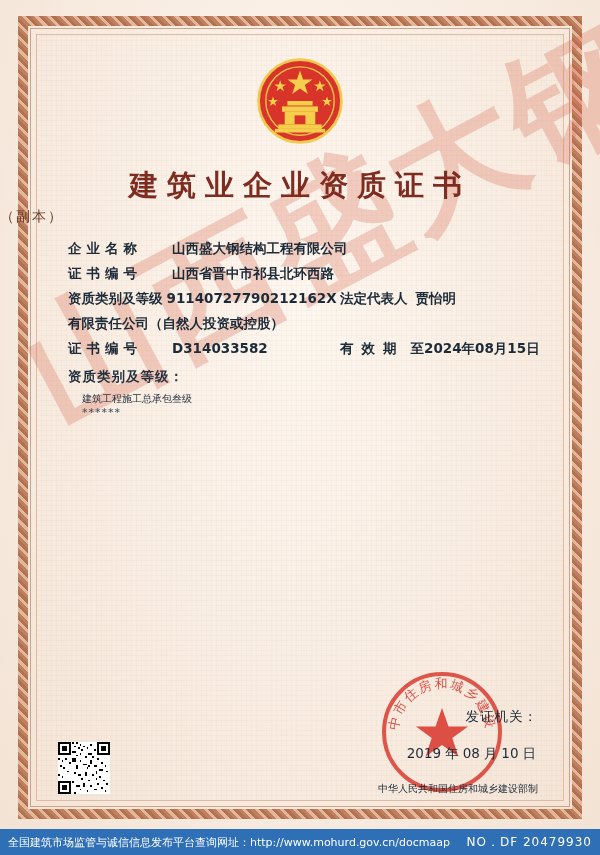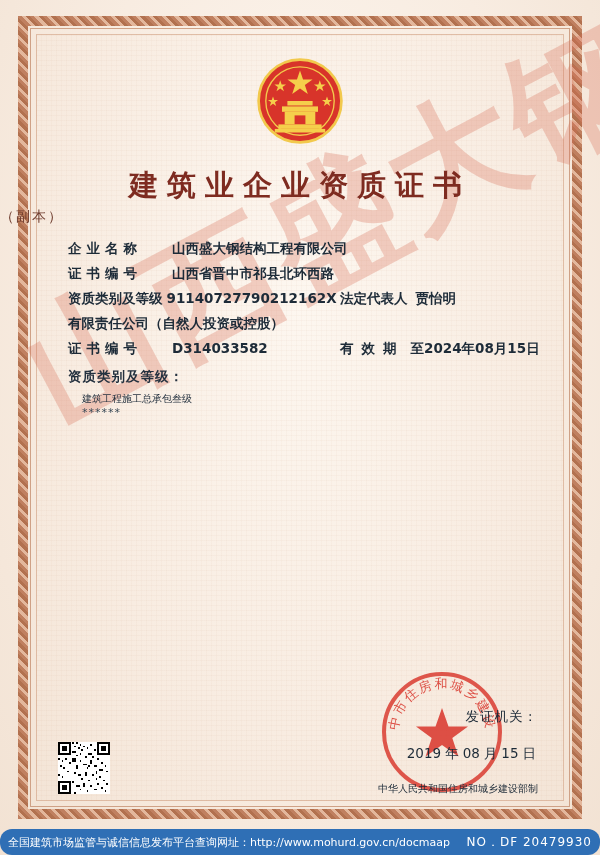--- a/index.html
+++ b/index.html
@@ -224,21 +224,20 @@
     height: 26px;
     background: #2f6fb5;
     display: flex;
     align-items: center;
     justify-content: space-between;
     padding: 0 8px;
     box-sizing: border-box;
     color: #ffffff;
     font-size: 11px;
     font-family: "DejaVu Sans", sans-serif;
-    border-radius: 12px;
   }
   .footer-right {
     letter-spacing: 1px;
     font-size: 12px;
   }
 </style>
 </head>
 <body>
 
 <div class="certificate">
@@ -327,21 +326,21 @@
         <textPath href="#sealArc" startOffset="50%" text-anchor="middle">晋中市住房和城乡建设局</textPath>
       </text>
     </svg>
   </div>
 
   <div class="issuer-line">
     <span>发证机关：</span>
   </div>
 
   <div class="date-line">
-    <span>2019</span><span>年</span><span>08</span><span>月</span><span>15</span><span>日</span>
+    <span>2019</span><span>年</span><span>08</span><span>月</span><span>10</span><span>日</span>
   </div>
 
   <div class="ministry">中华人民共和国住房和城乡建设部制</div>
 
   <div class="qr">
     <svg viewBox="0 0 29 29" width="52" height="52" shape-rendering="crispEdges">
       <rect width="29" height="29" fill="#ffffff"></rect>
       <g fill="#000000">
         <rect x="0" y="0" width="7" height="1"></rect>
           <rect x="0" y="6" width="7" height="1"></rect>

